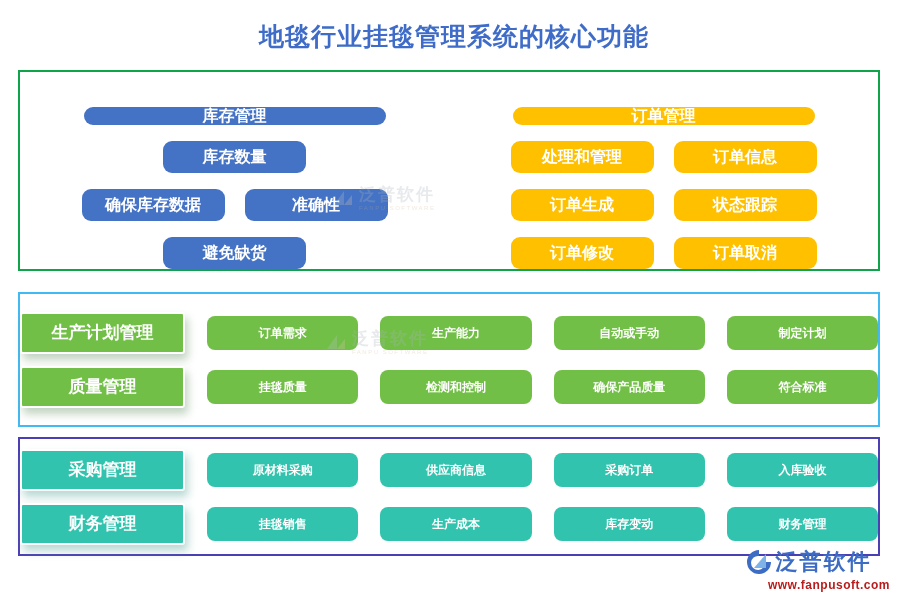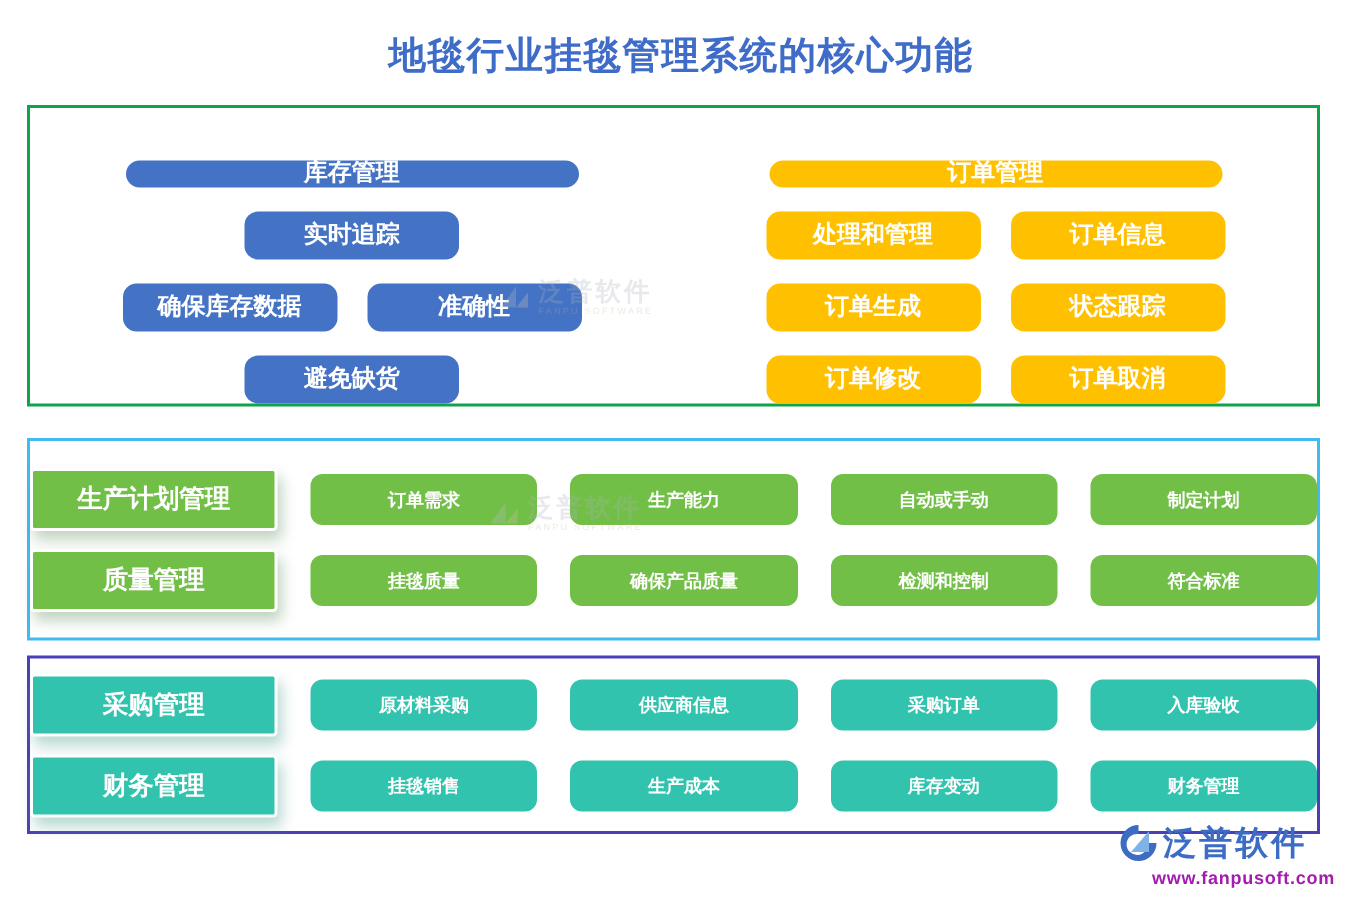--- a/index.html
+++ b/index.html
@@ -45,32 +45,32 @@
     opacity:0.28;z-index:3;pointer-events:none;
   }
   .wm-glyph{width:22px;height:20px;}
   .wm-text{display:flex;flex-direction:column;line-height:1;}
   .wm-brand{font-size:17px;font-weight:bold;color:#aab4bc;letter-spacing:2px;}
   .wm-sub{font-size:6px;color:#c9ad8f;letter-spacing:1.5px;margin-top:2px;}
 
   .logo{position:absolute;right:10px;bottom:8px;display:flex;flex-direction:column;align-items:center;z-index:4;}
   .logo-row{display:flex;align-items:center;gap:3px;}
   .logo-brand{font-size:22px;font-weight:bold;color:#3C6CC4;letter-spacing:2px;}
-  .logo-url{font-size:12px;font-weight:bold;color:#a21caf;letter-spacing:0.5px;margin-top:1px;margin-left:40px;}
+  .logo-url{font-size:12px;font-weight:bold;color:#b91c1c;letter-spacing:0.5px;margin-top:1px;margin-left:40px;}
 </style>
 </head>
 <body>
 
 <div class="page-title">地毯行业挂毯管理系统的核心功能</div>
 
 <div class="panel panel-top">
   <div class="half">
     <div class="btn blue btn-wide">库存管理</div>
     <div class="pair">
-      <div class="btn blue btn-sm">实时追踪</div>
+      <div class="btn blue btn-sm">库存数量</div>
     </div>
     <div class="pair">
       <div class="btn blue btn-sm">确保库存数据</div>
       <div class="btn blue btn-sm">准确性</div>
     </div>
     <div class="pair">
       <div class="btn blue btn-sm">避免缺货</div>
     </div>
   </div>
   <div class="half">
@@ -94,22 +94,22 @@
   <div class="feat-row">
     <div class="btn green feat-header">生产计划管理</div>
     <div class="btn green feat-item">订单需求</div>
     <div class="btn green feat-item">生产能力</div>
     <div class="btn green feat-item">自动或手动</div>
     <div class="btn green feat-item">制定计划</div>
   </div>
   <div class="feat-row">
     <div class="btn green feat-header">质量管理</div>
     <div class="btn green feat-item">挂毯质量</div>
+    <div class="btn green feat-item">检测和控制</div>
     <div class="btn green feat-item">确保产品质量</div>
-    <div class="btn green feat-item">检测和控制</div>
     <div class="btn green feat-item">符合标准</div>
   </div>
 </div>
 
 <div class="panel panel-bot">
   <div class="feat-row">
     <div class="btn teal feat-header">采购管理</div>
     <div class="btn teal feat-item">原材料采购</div>
     <div class="btn teal feat-item">供应商信息</div>
     <div class="btn teal feat-item">采购订单</div>

